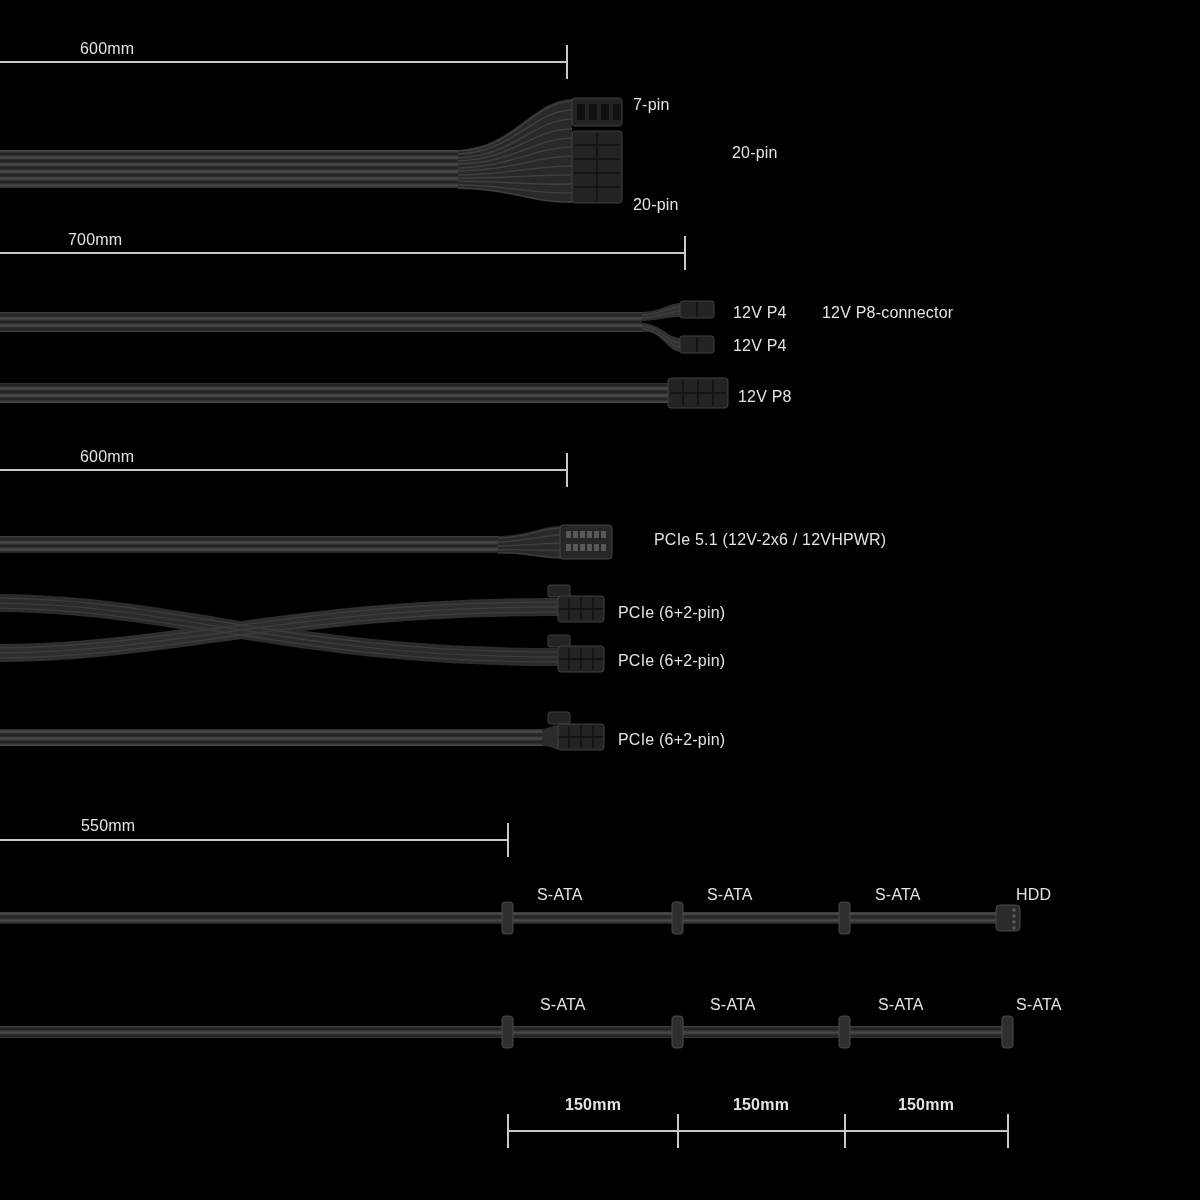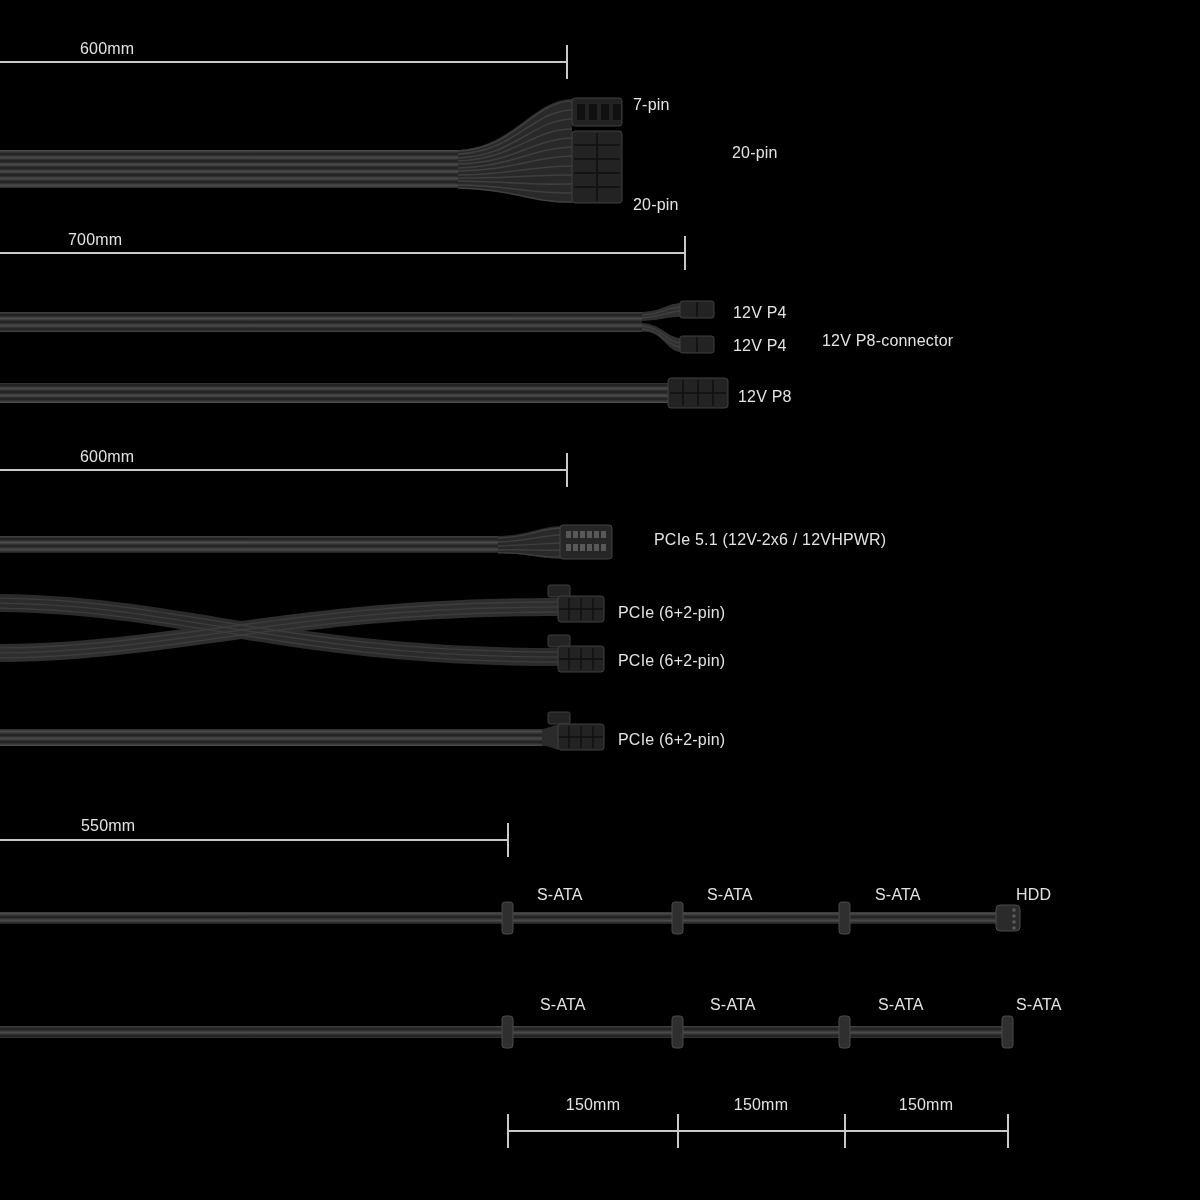--- a/index.html
+++ b/index.html
@@ -7,21 +7,21 @@
   .stage {
     position:relative; width:1200px; height:1200px;
     background:#000; overflow:hidden;
     font-family:"Liberation Sans", sans-serif;
   }
   svg.diagram { position:absolute; left:0; top:0; }
   .label {
     position:absolute; color:#e3e3e3; font-size:16px; line-height:1.15;
     white-space:nowrap; letter-spacing:0.2px; font-weight:normal;
   }
-  .label.center { transform:translateX(-50%); }
+  .label.center { transform:translateX(-50%);font-weight:bold; }
 </style>
 </head>
 <body>
 
 <div class="stage">
 
   <svg class="diagram" width="1200" height="1200" viewBox="0 0 1200 1200">
     <defs>
       <linearGradient id="stripes" x1="0" y1="0" x2="0" y2="7" gradientUnits="userSpaceOnUse" spreadMethod="repeat">
         <stop offset="0" stop-color="#1e1e1e"></stop>
@@ -210,21 +210,21 @@
   <div class="label" style="left:80px; top:40px">600mm</div>
 
   <div class="label" style="left:633px; top:96px">7-pin</div>
   <div class="label" style="left:732px; top:144px">20-pin</div>
   <div class="label" style="left:633px; top:196px">20-pin</div>
 
   <div class="label" style="left:68px; top:231px">700mm</div>
 
   <div class="label" style="left:733px; top:304px">12V P4</div>
   <div class="label" style="left:733px; top:337px">12V P4</div>
-  <div class="label" style="left:822px; top:332px">12V P8-connector</div>
+  <div class="label" style="left:822px; top:304px">12V P8-connector</div>
   <div class="label" style="left:738px; top:388px">12V P8</div>
 
   <div class="label" style="left:80px; top:448px">600mm</div>
 
   <div class="label" style="left:654px; top:531px">PCIe 5.1 (12V-2x6 / 12VHPWR)</div>
   <div class="label" style="left:618px; top:604px">PCIe (6+2-pin)</div>
   <div class="label" style="left:618px; top:652px">PCIe (6+2-pin)</div>
   <div class="label" style="left:618px; top:731px">PCIe (6+2-pin)</div>
 
   <div class="label" style="left:81px; top:817px">550mm</div>

